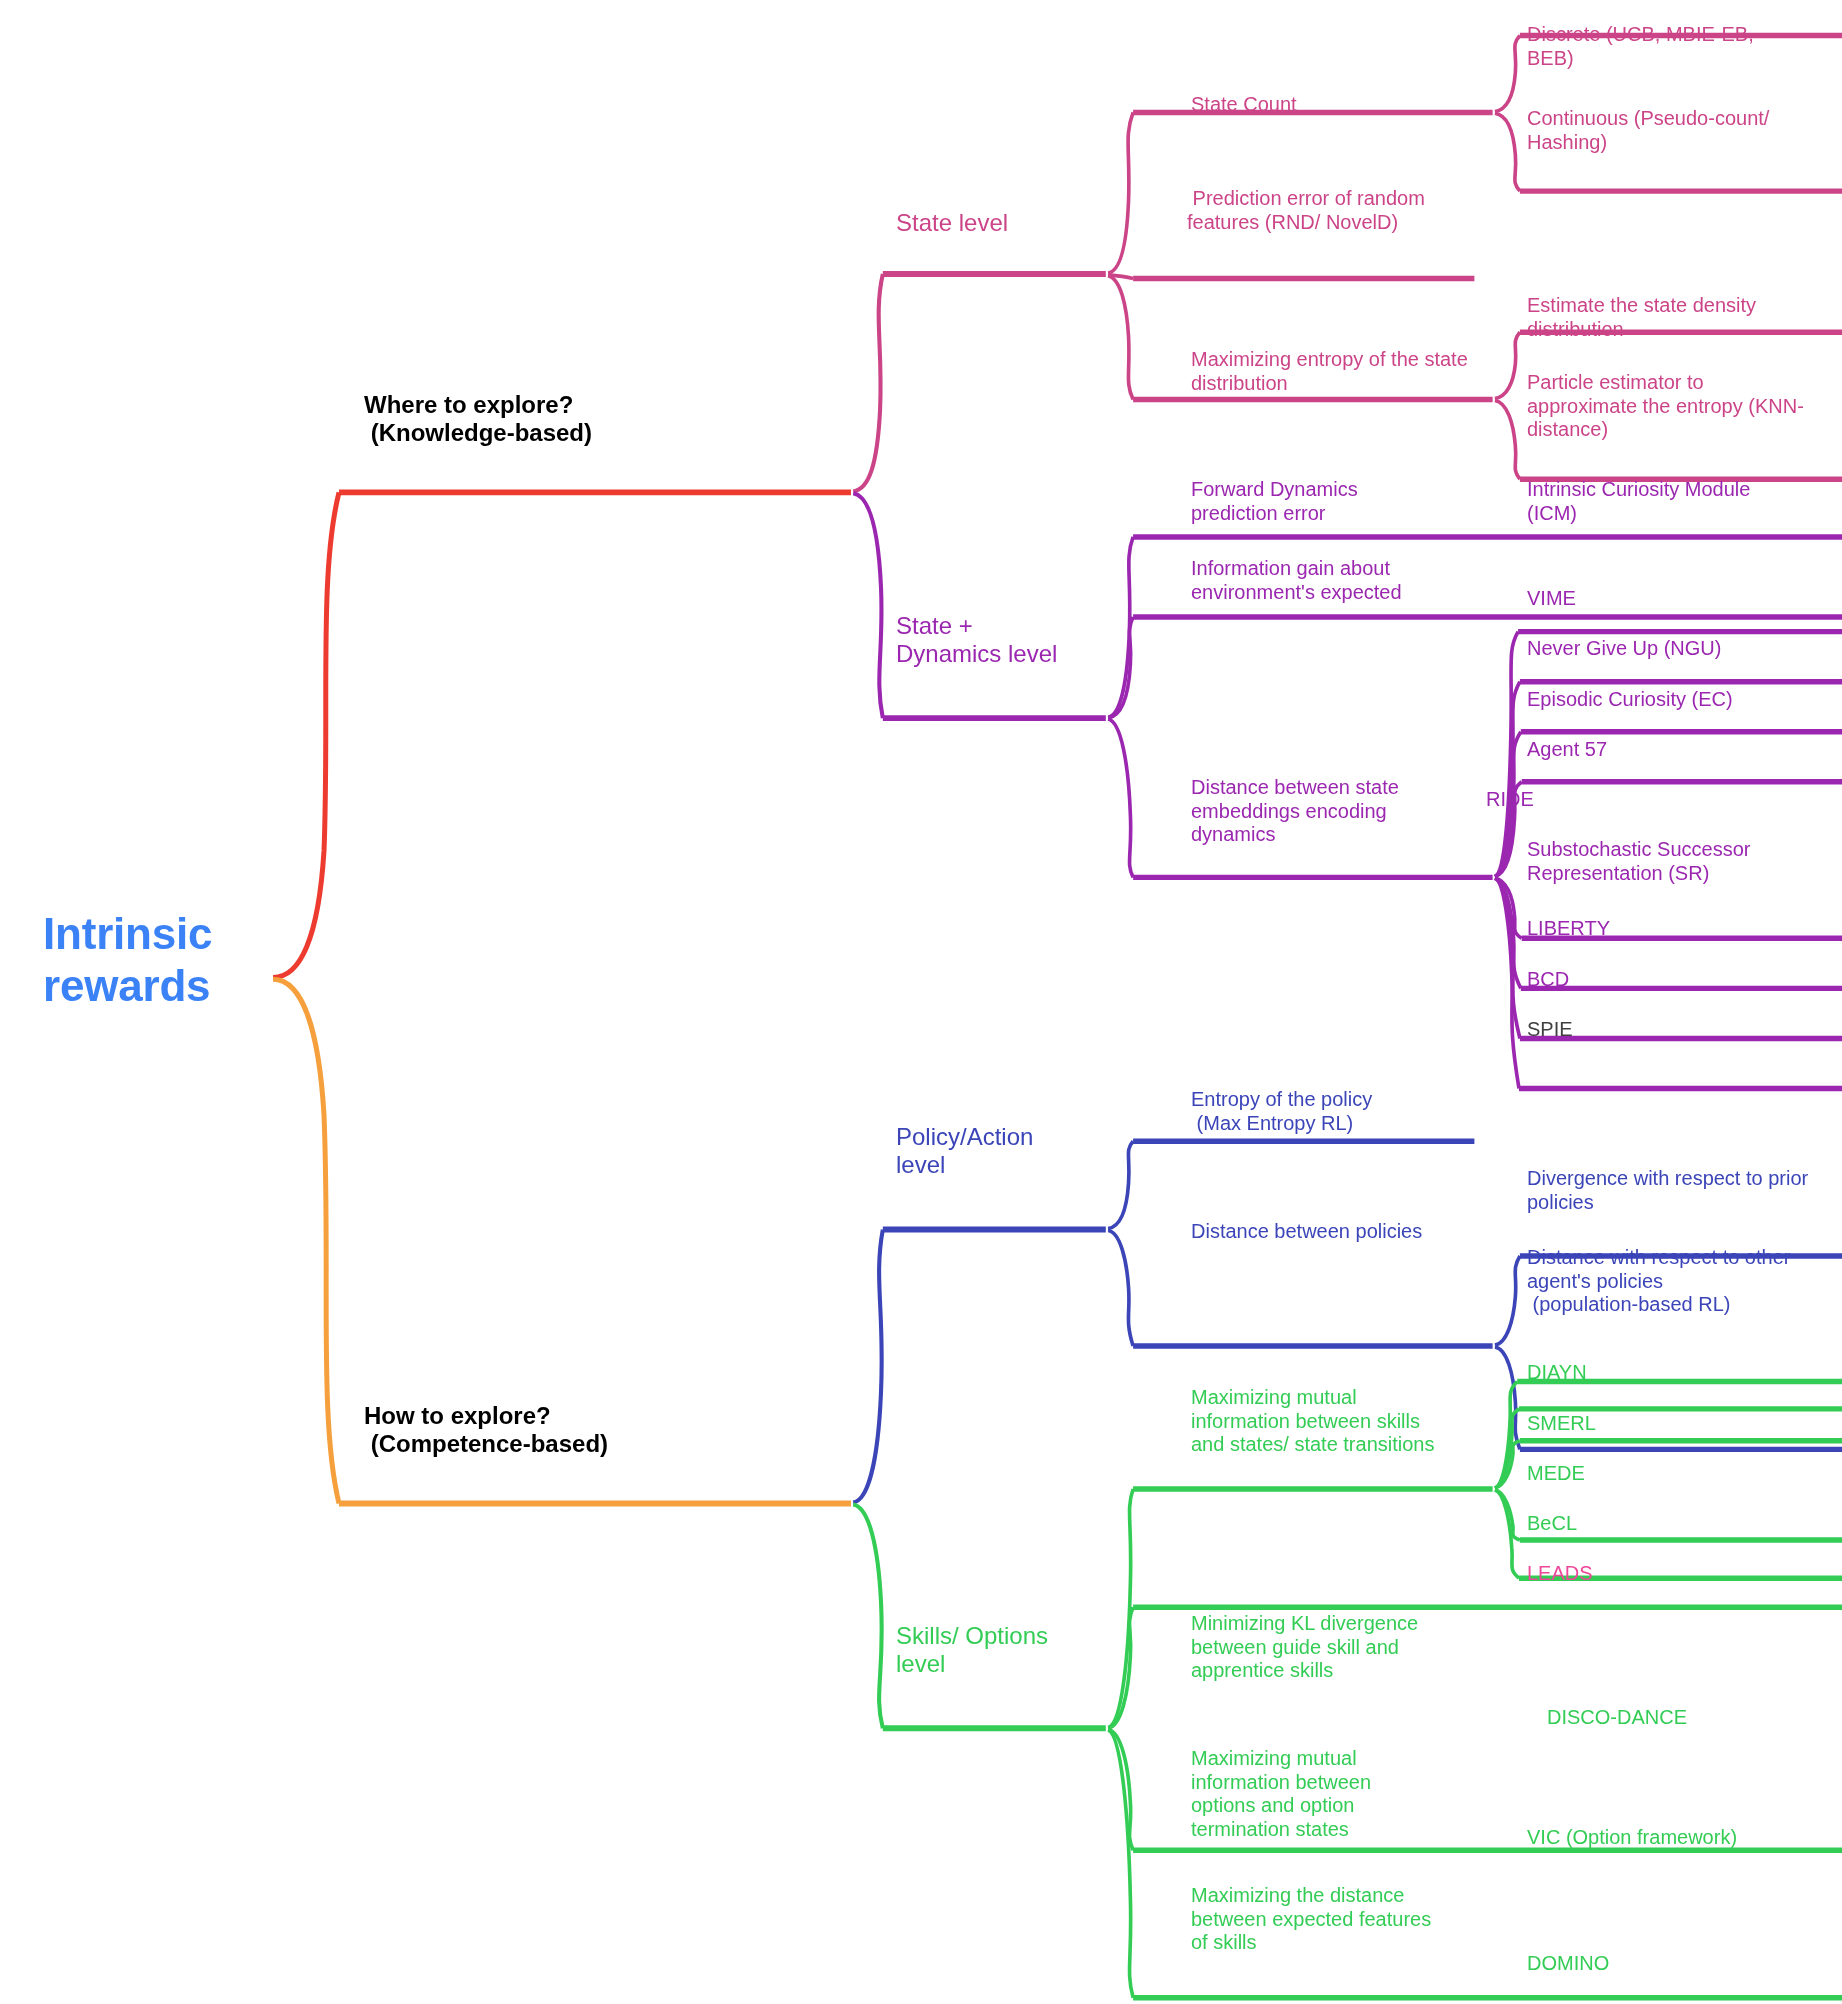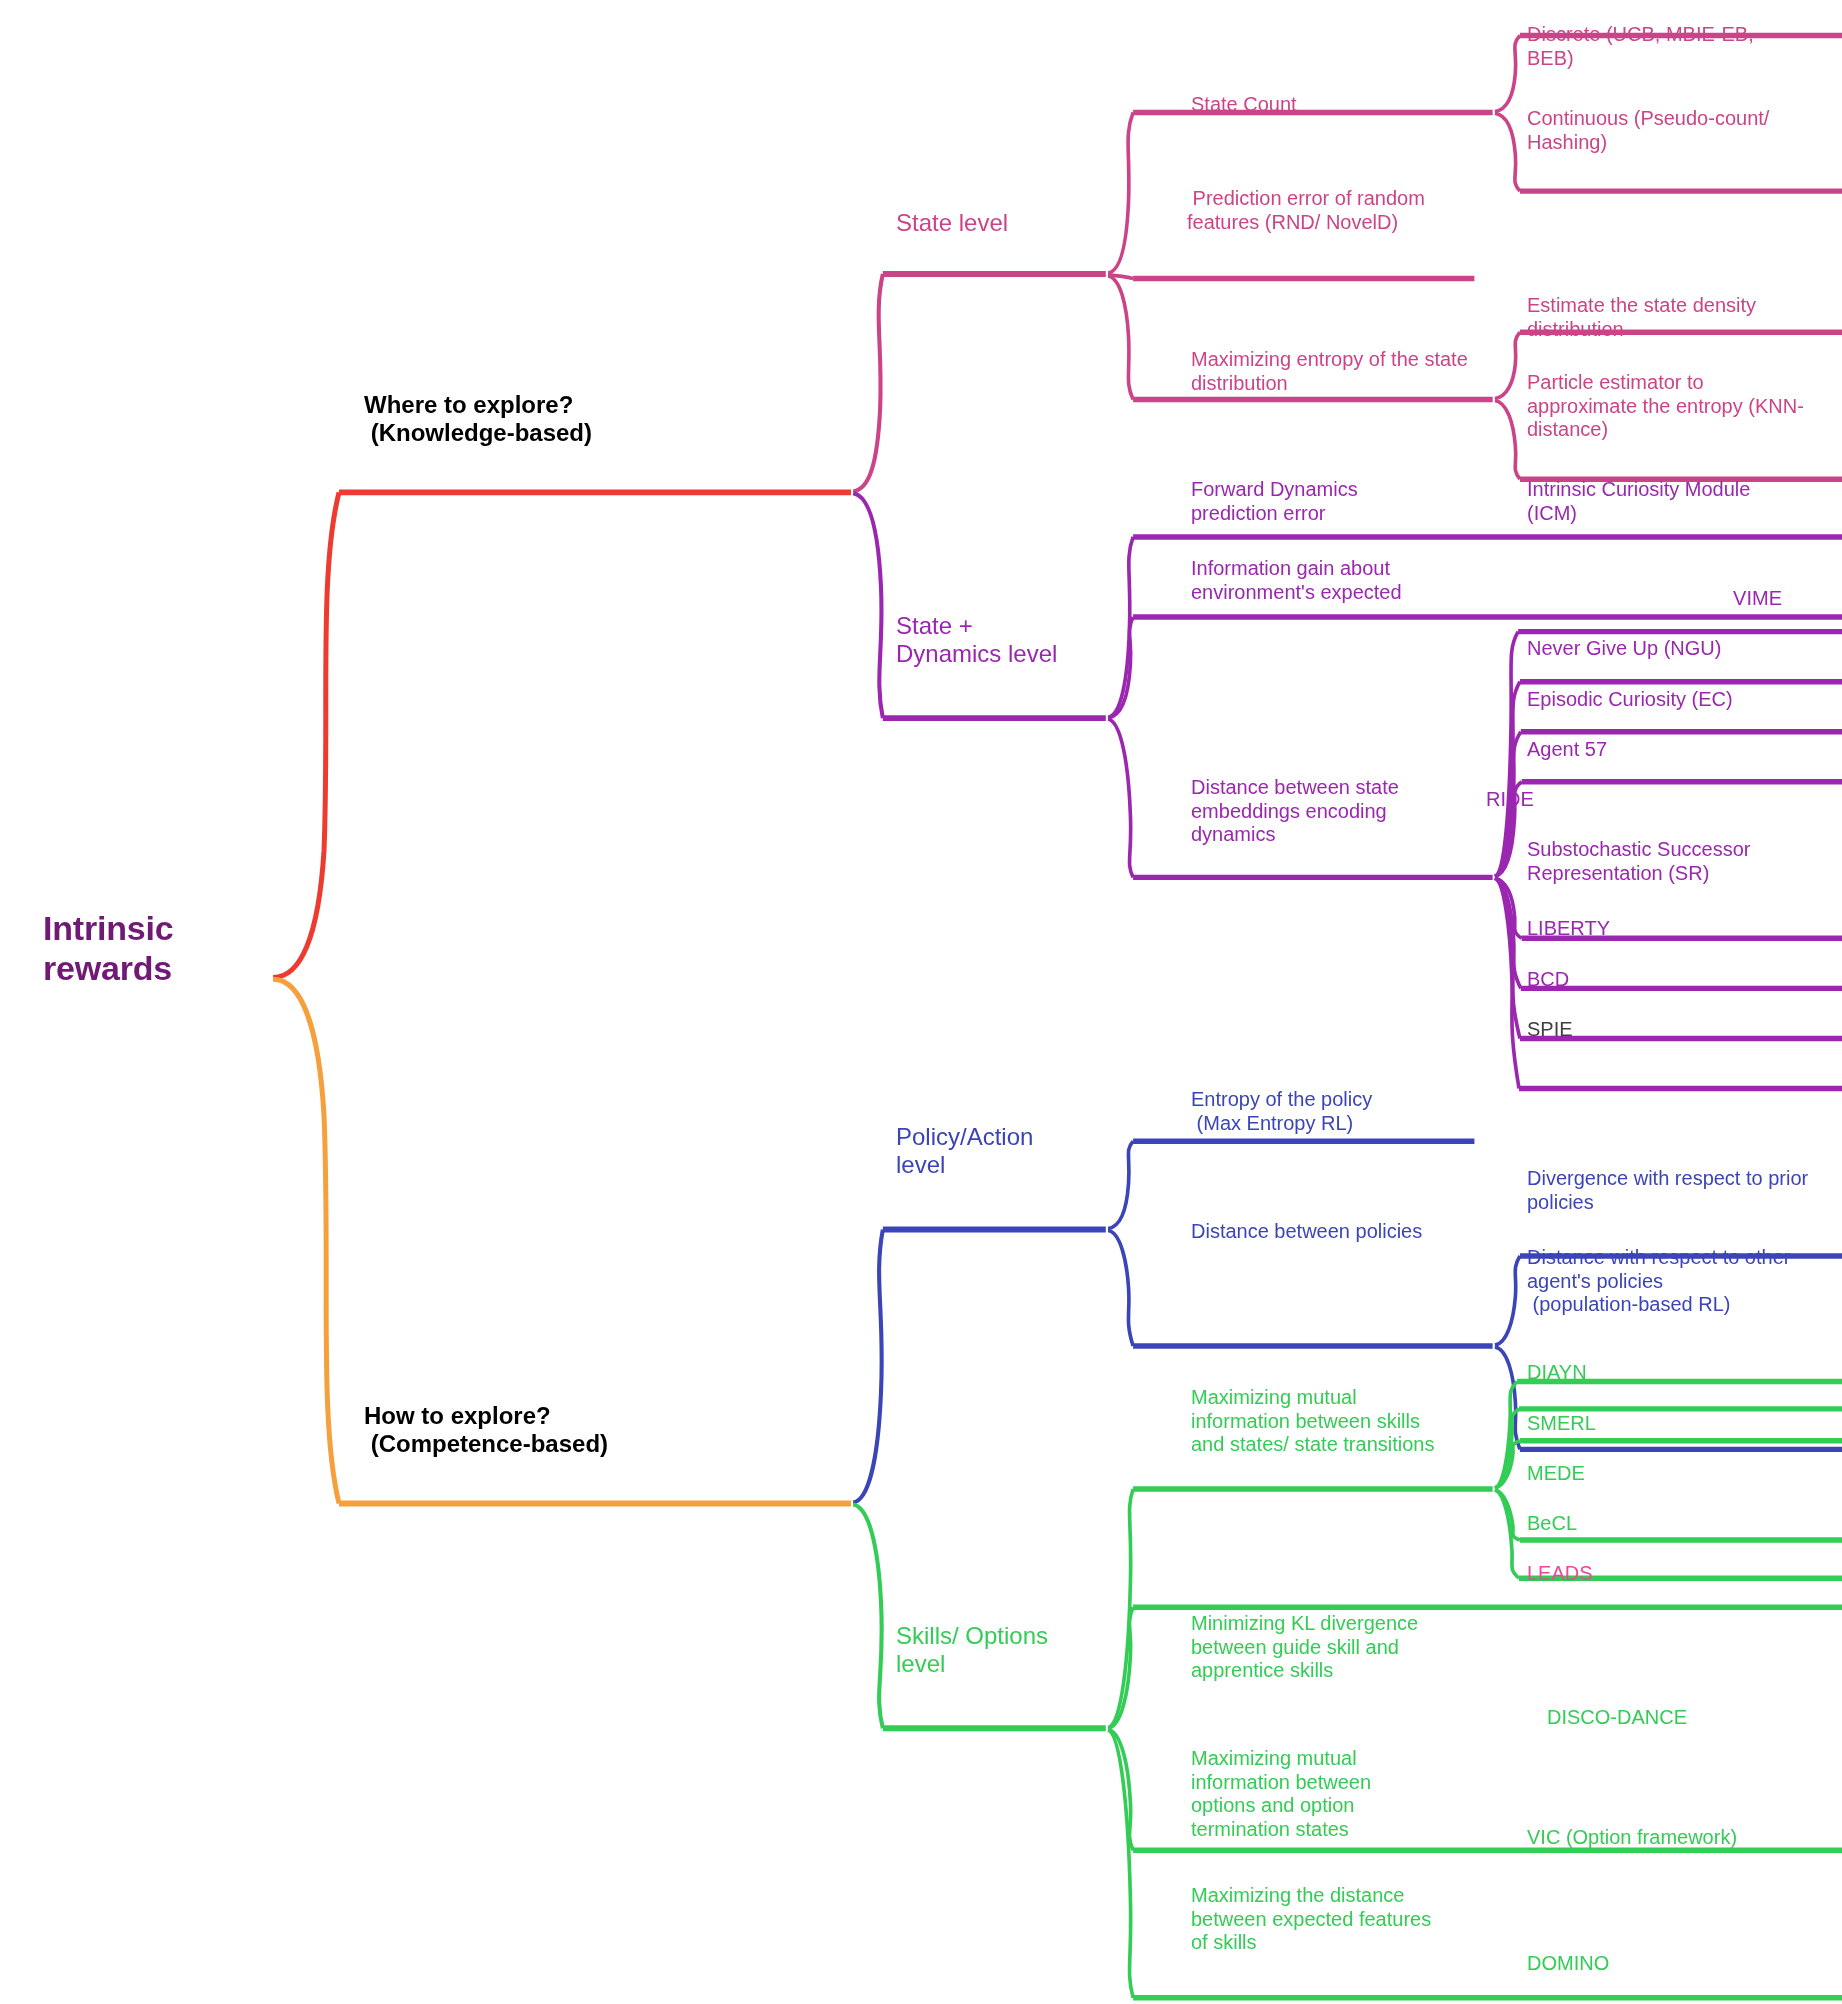--- a/index.html
+++ b/index.html
@@ -1,20 +1,20 @@
 <!DOCTYPE html>
 <html style="font-size:7.3px"><head>
 <meta charset="utf-8">
 <style>
   html,body{margin:0;padding:0;background:#ffffff;}
   body{font-family:"Liberation Sans",sans-serif;}
   #root{position:relative;width:1843px;height:2005px;background:#fff;overflow:hidden;}
   #wires{position:absolute;left:0;top:0;width:1843px;height:2005px;pointer-events:none;}
   .nd{position:absolute;box-sizing:border-box;white-space:pre-wrap;line-height:1.18;}
-  .root-label{font-weight:bold;font-size:34px;color:#701a75;letter-spacing:-0.2px;}
+  .root-label{font-weight:bold;font-size:44px;color:#3b82f6;letter-spacing:-0.2px;}
   .lvl1{font-weight:bold;font-size:24px;color:#000000;}
   .lvl2{font-size:24px;}
   .lvl3{font-size:20px;}
   .lvl4{font-size:20px;}
 </style>
 </head>
 <body>
 
 <div id="root">
 
@@ -141,21 +141,21 @@
   <div class="nd lvl4" style="left:1527px;top:107px;width:255px;color:#cc4488;">Continuous (Pseudo-count/ Hashing)</div>
 
   <div class="nd lvl4" style="left:1527px;top:294px;width:264px;color:#cc4488;">Estimate the state density distribution</div>
   <div class="nd lvl4" style="left:1527px;top:371px;width:278px;color:#cc4488;">Particle estimator to approximate the entropy (KNN-distance)</div>
 
   <div class="nd lvl3" style="left:1191px;top:478px;width:255px;color:#9b27b0;">Forward Dynamics prediction error</div>
   <div class="nd lvl3" style="left:1191px;top:557px;width:291px;color:#9b27b0;">Information gain about environment's expected</div>
   <div class="nd lvl3" style="left:1191px;top:776px;width:282px;color:#9b27b0;">Distance between state embeddings encoding dynamics</div>
 
   <div class="nd lvl4" style="left:1527px;top:478px;width:255px;color:#9b27b0;">Intrinsic Curiosity Module (ICM)</div>
-  <div class="nd lvl4" style="left:1527px;top:587px;width:255px;color:#9b27b0;text-align:right;">VIME</div>
+  <div class="nd lvl4" style="left:1527px;top:587px;width:255px;color:#9b27b0;">VIME</div>
   <div class="nd lvl4" style="left:1527px;top:637px;width:291px;color:#9b27b0;">Never Give Up (NGU)</div>
   <div class="nd lvl4" style="left:1527px;top:688px;width:291px;color:#9b27b0;">Episodic Curiosity (EC)</div>
   <div class="nd lvl4" style="left:1527px;top:738px;width:291px;color:#9b27b0;">Agent 57</div>
   <div class="nd lvl4" style="left:1486px;top:788px;width:291px;color:#9b27b0;">RIDE</div>
   <div class="nd lvl4" style="left:1527px;top:838px;width:291px;color:#9b27b0;">Substochastic Successor Representation (SR)</div>
   <div class="nd lvl4" style="left:1527px;top:917px;width:291px;color:#9b27b0;">LIBERTY</div>
   <div class="nd lvl4" style="left:1527px;top:968px;width:291px;color:#9b27b0;">BCD</div>
   <div class="nd lvl4" style="left:1527px;top:1018px;width:291px;color:#404040;">SPIE</div>
 
   <div class="nd lvl3" style="left:1191px;top:1088px;width:282px;color:#3b45b8;">Entropy of the policy

